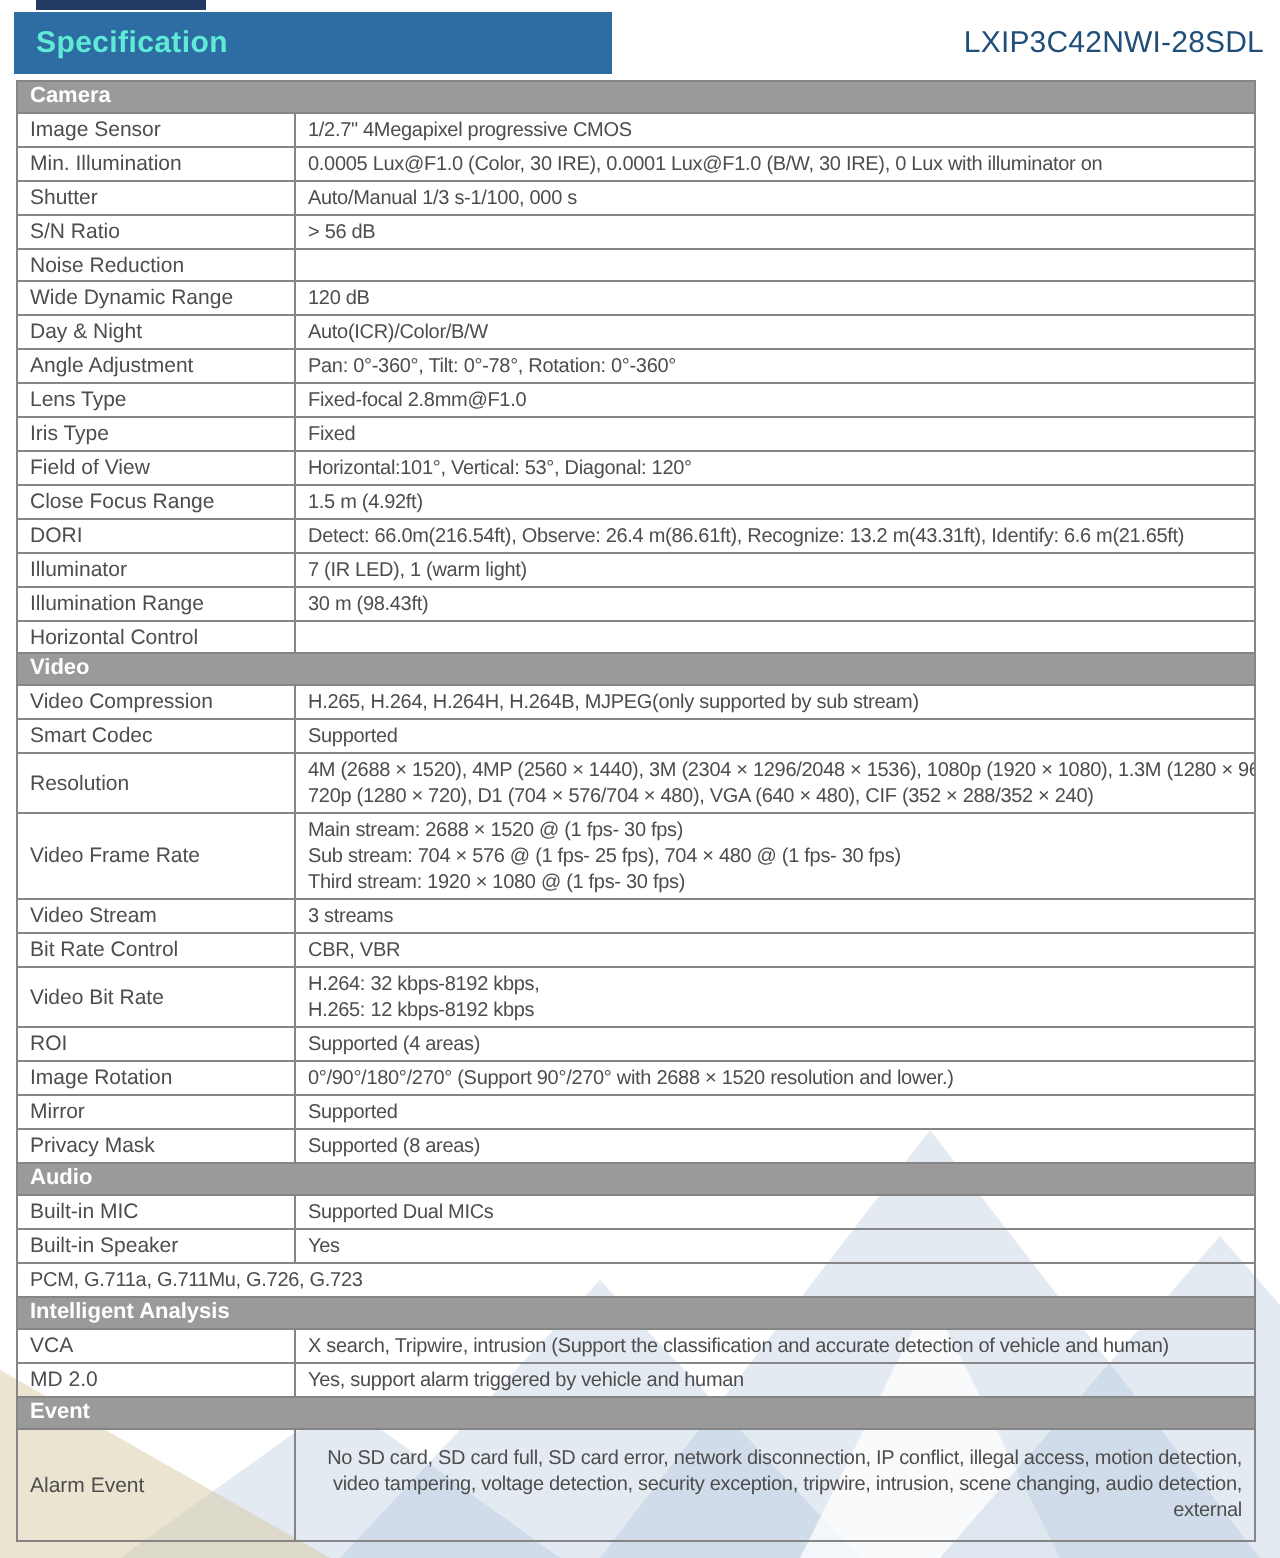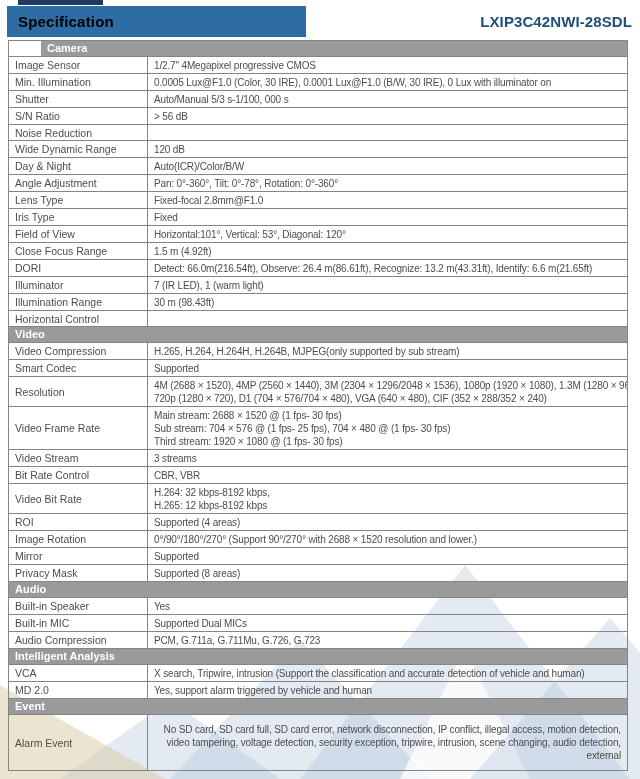--- a/index.html
+++ b/index.html
@@ -17,29 +17,29 @@
   .t2{left:300px;top:565px;width:330px;height:214px;}
   .t2i{left:400px;top:648px;width:130px;height:131px;}
   .t3{left:470px;top:618px;width:280px;height:161px;}
   .t4{left:60px;top:700px;width:220px;height:79px;}
   .t5{left:0;top:685px;width:165px;height:94px;}
   
   .dark-strip{position:absolute;left:18px;top:0;width:85px;height:5px;
               background:var(--dark-strip);z-index:2;}
   .banner{position:absolute;left:7px;top:6px;width:299px;height:31px;
           background:var(--banner-blue);z-index:2;display:flex;align-items:center;}
-  .banner .title{color:#000000;font-weight:bold;font-size:15px;padding-left:11px;letter-spacing:.2px;}
+  .banner .title{color:#5eead4;font-weight:bold;font-size:15px;padding-left:11px;letter-spacing:.2px;}
   .model{position:absolute;right:8px;top:13px;z-index:2;color:var(--model-text);
-         font-weight:bold;font-size:15px;letter-spacing:.1px;}
+         font-weight:normal;font-size:15px;letter-spacing:.1px;}
   
   .spec-table{position:absolute;left:8px;top:40px;width:620px;z-index:1;
               border:1px solid var(--border);box-sizing:border-box;background:transparent;}
   .sec-header{background:var(--section-gray);color:#fff;font-weight:bold;font-size:11px;
               height:15px;line-height:15px;padding:0 6px;border-top:1px solid var(--border);}
-  .sec-header:first-child{border-top:none;margin-left:32px;}
+  .sec-header:first-child{border-top:none;}
   .t-row{display:flex;border-top:1px solid var(--border);color:var(--text-color);}
   .t-label{width:139px;box-sizing:border-box;padding:1.5px 6px;font-size:10.5px;
            border-right:1px solid var(--border);display:flex;align-items:center;
            white-space:nowrap;overflow:hidden;flex-shrink:0;}
   .t-value{flex:1;box-sizing:border-box;padding:1.5px 6px;font-size:10px;display:flex;
            flex-direction:column;justify-content:center;overflow:hidden;}
   .t-value .line{line-height:13px;white-space:nowrap;letter-spacing:-0.15px;}
   .t-value .line.wrap{white-space:normal;text-align:right;}
   .sec-event .t-label,.sec-event .t-value{padding-top:8px;padding-bottom:8px;}
 </style>
@@ -75,21 +75,21 @@
       </div>
       <div class="t-row sec-camera">
         <div class="t-label">Min. Illumination</div>
         <div class="t-value">
           <div class="line">0.0005 Lux@F1.0 (Color, 30 IRE), 0.0001 Lux@F1.0 (B/W, 30 IRE), 0 Lux with illuminator on</div>
         </div>
       </div>
       <div class="t-row sec-camera">
         <div class="t-label">Shutter</div>
         <div class="t-value">
-          <div class="line">Auto/Manual 5/3 s-1/100, 000 s</div>
+          <div class="line">Auto/Manual 1/3 s-1/100, 000 s</div>
         </div>
       </div>
       <div class="t-row sec-camera">
         <div class="t-label">S/N Ratio</div>
         <div class="t-value">
           <div class="line">&gt; 56 dB</div>
         </div>
       </div>
       <div class="t-row sec-camera">
         <div class="t-label">Noise Reduction</div>
@@ -223,33 +223,32 @@
         </div>
       </div>
       <div class="t-row sec-video">
         <div class="t-label">Privacy Mask</div>
         <div class="t-value">
           <div class="line">Supported (8 areas)</div>
         </div>
       </div>
       <div class="sec-header">Audio</div>
       <div class="t-row sec-audio">
+        <div class="t-label">Built-in MIC</div>
+        <div class="t-value">
+          <div class="line">Supported Dual MICs</div>
+        </div>
+      </div>
+      <div class="t-row sec-audio">
         <div class="t-label">Built-in Speaker</div>
         <div class="t-value">
           <div class="line">Yes</div>
         </div>
       </div>
       <div class="t-row sec-audio">
-        <div class="t-label">Built-in MIC</div>
-        <div class="t-value">
-          <div class="line">Supported Dual MICs</div>
-        </div>
-      </div>
-      <div class="t-row sec-audio">
-        <div class="t-label">Audio Compression</div>
         <div class="t-value">
           <div class="line">PCM, G.711a, G.711Mu, G.726, G.723</div>
         </div>
       </div>
       <div class="sec-header">Intelligent Analysis</div>
       <div class="t-row sec-intelligent-analysis">
         <div class="t-label">VCA</div>
         <div class="t-value">
           <div class="line">X search, Tripwire, intrusion (Support the classification and accurate detection of vehicle and human)</div>
         </div>

